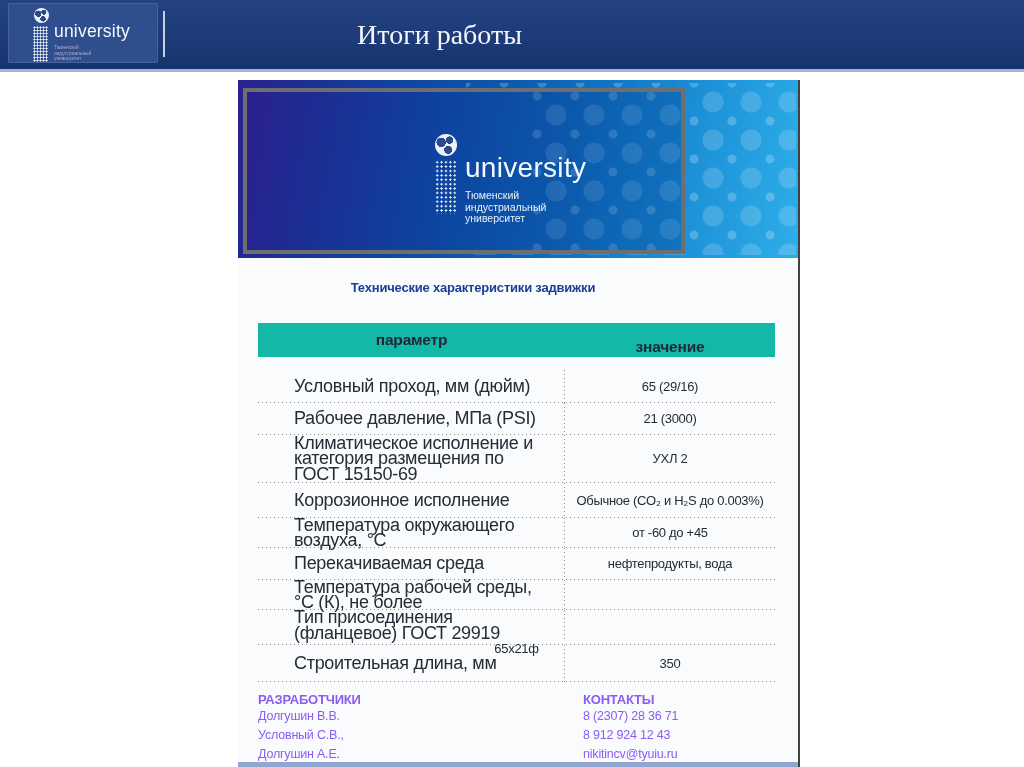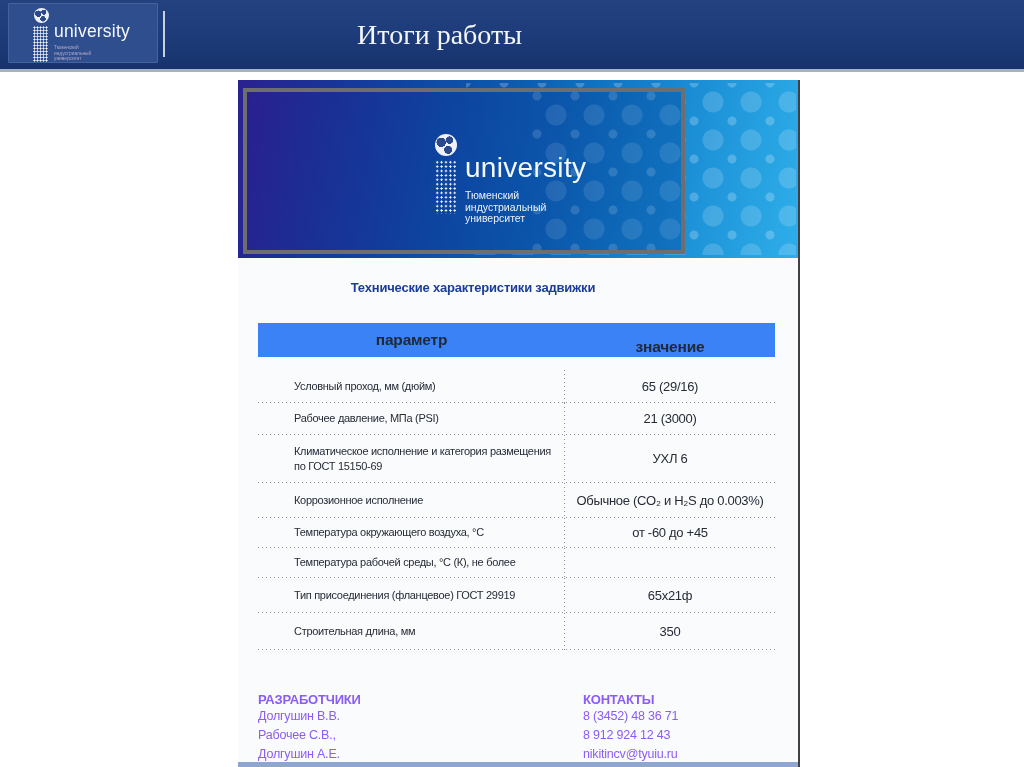--- a/index.html
+++ b/index.html
@@ -91,43 +91,43 @@
     position:absolute;left:30px;top:56px;color:#eaf1f9;font-size:10.5px;
     line-height:11.5px;white-space:nowrap;
   }
   
   .doc-title{
     position:absolute;left:0;top:200px;width:470px;text-align:center;
     color:#1a3e96;font-size:13px;font-weight:bold;letter-spacing:-0.2px;
   }
   .spec-table{position:absolute;left:20px;top:243px;width:517px;}
   .thead{
-    display:flex;height:34px;background:#3b82f6;margin-bottom:13px;align-items:center;
+    display:flex;height:34px;background:#14b8a6;margin-bottom:13px;align-items:center;
   }
   .th{
     display:flex;align-items:center;justify-content:center;
     color:#212838;font-size:15.5px;font-weight:bold;letter-spacing:-0.2px;
   }
   .th.c1{width:307px;}
   .th.c2{width:210px;margin-top:13px;}
   .trow{
     display:flex;align-items:center;
     background-image:repeating-linear-gradient(to right,#8f8f8f 0 1.2px,transparent 1.2px 4px);
     background-repeat:no-repeat;background-position:0 100%;background-size:100% 1.4px;
   }
-  .td{color:#262b36;font-size:11px;letter-spacing:-0.3px;line-height:15.5px;}
+  .td{color:#262b36;font-size:18px;letter-spacing:-0.3px;line-height:15.5px;}
   .td.param{
     width:307px;box-sizing:border-box;padding-left:36px;padding-right:14px;
     align-self:stretch;display:flex;align-items:center;
     background-image:repeating-linear-gradient(to bottom,#8f8f8f 0 1.2px,transparent 1.2px 4px);
     background-repeat:no-repeat;background-position:100% 0;background-size:1.4px 100%;
   }
   .td.value{width:210px;text-align:center;font-size:13px;}
   .r1{height:33px;} .r2{height:32px;} .r3{height:48px;} .r4{height:35px;}
-  .r5{height:30px;} .r6{height:32px;} .r7{height:30px;} .r8{height:35px;} .r9{height:37px;}
+  .r5{height:30px;} .r6{height:32px;} .r7{height:30px;} .r8{height:35px;flex-direction:column;} .r9{height:37px;}
   
   .f-block{position:absolute;top:612px;color:#8b5cf6;}
   .f-devs{left:20px;}
   .f-contacts{left:345px;}
   .f-title{font-size:13px;font-weight:bold;letter-spacing:-0.2px;}
   .f-line{font-size:12.5px;line-height:19px;letter-spacing:-0.2px;}
   .f-block .f-line:first-of-type{margin-top:5px;}
   .bottom-strip{
     position:absolute;left:0;bottom:0;width:560px;height:5px;background:#8ea6d0;
   }
@@ -182,52 +182,56 @@
       <div class="trow r1">
         <div class="td param">Условный проход, мм (дюйм)</div>
         <div class="td value">65 (29/16)</div>
       </div>
       <div class="trow r2">
         <div class="td param">Рабочее давление, МПа (PSI)</div>
         <div class="td value">21 (3000)</div>
       </div>
       <div class="trow r3">
         <div class="td param">Климатическое исполнение и категория размещения по ГОСТ 15150-69</div>
-        <div class="td value">УХЛ 6</div>
+        <div class="td value">УХЛ 2</div>
       </div>
       <div class="trow r4">
         <div class="td param">Коррозионное исполнение</div>
         <div class="td value">Обычное (CO₂ и H₂S до 0.003%)</div>
       </div>
       <div class="trow r5">
         <div class="td param">Температура окружающего воздуха, °С</div>
         <div class="td value">от -60 до +45</div>
       </div>
+      <div class="trow r6">
+        <div class="td param">Перекачиваемая среда</div>
+        <div class="td value">нефтепродукты, вода</div>
+      </div>
       <div class="trow r7">
         <div class="td param">Температура рабочей среды, °С (К), не более</div>
       </div>
       <div class="trow r8">
         <div class="td param">Тип присоединения (фланцевое) ГОСТ 29919</div>
         <div class="td value">65х21ф</div>
       </div>
       <div class="trow r9">
         <div class="td param">Строительная длина, мм</div>
         <div class="td value">350</div>
       </div>
     </div>
 
     <div class="f-block f-devs">
       <div class="f-title">РАЗРАБОТЧИКИ</div>
       <div class="f-line">Долгушин В.В.</div>
-      <div class="f-line">Рабочее С.В.,</div>
+      <div class="f-line">Условный С.В.,</div>
       <div class="f-line">Долгушин А.Е.</div>
     </div>
 
     <div class="f-block f-contacts">
       <div class="f-title">КОНТАКТЫ</div>
-      <div class="f-line">8 (3452) 48 36 71</div>
+      <div class="f-line">8 (2307) 28 36 71</div>
       <div class="f-line">8 912 924 12 43</div>
       <div class="f-line">nikitincv@tyuiu.ru</div>
     </div>
 
     <div class="bottom-strip"></div>
   </div>
 </div>
 
 </body></html>

